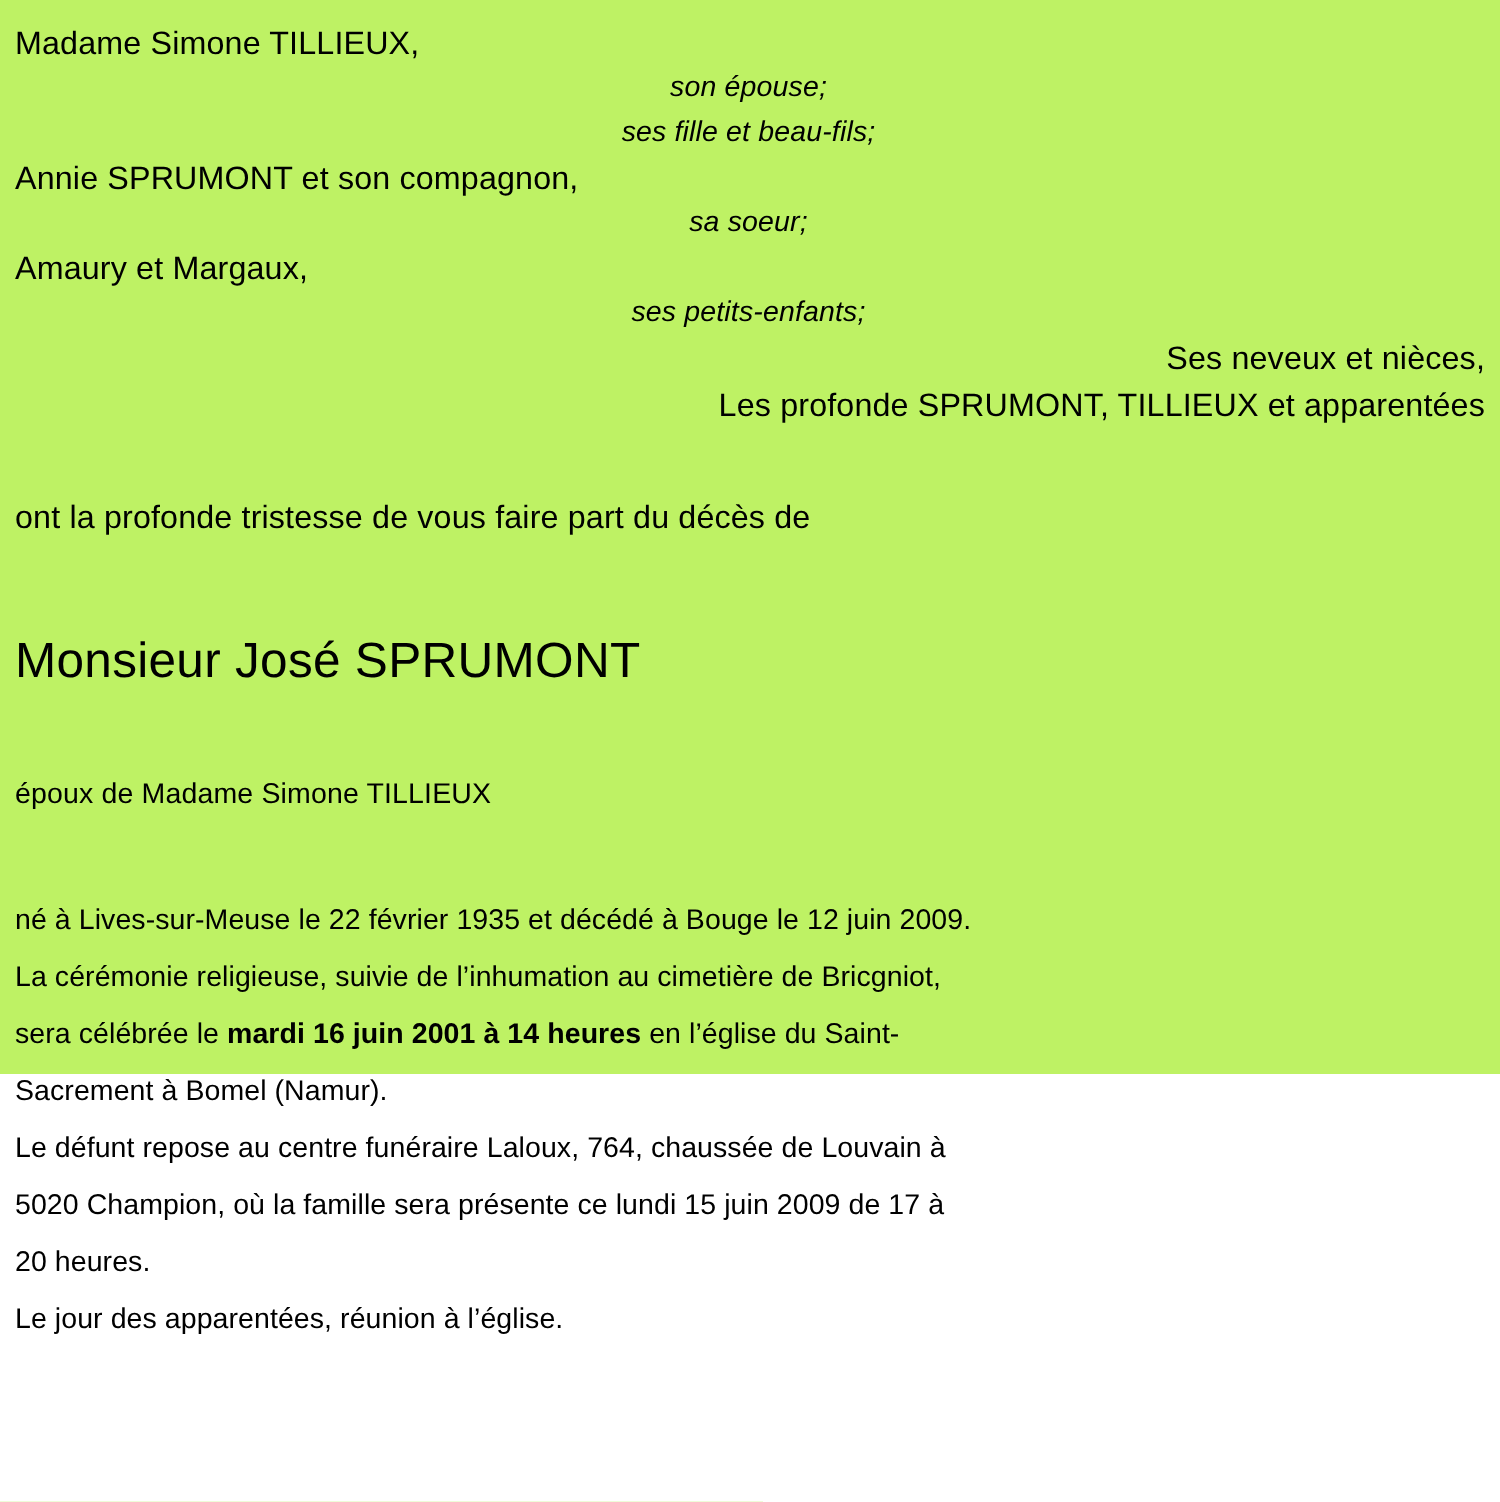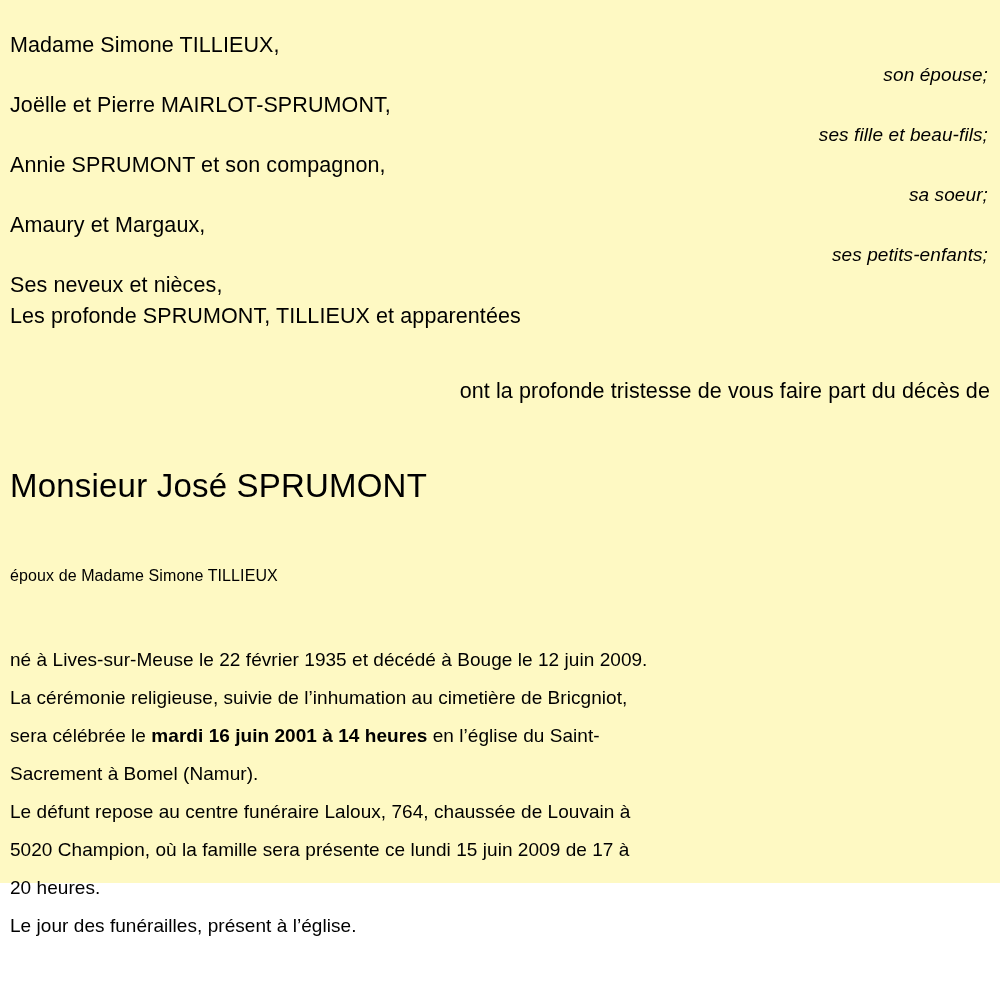--- a/index.html
+++ b/index.html
@@ -13,79 +13,79 @@
     width: 1000px;
     height: 1001px;
     font-family: "Liberation Sans", "DejaVu Sans", sans-serif;
     color: #000000;
     overflow: hidden;
   }
 
   .page {
     position: relative;
     width: 1000px;
-    height: 883px;
+    height: 716px;
     box-sizing: border-box;
-    padding: 16px 10px;
-    background: #fef9c3;
+    padding: 0 10px;
+    background: #bef264;
   }
 
   
   .survivors {
     padding-top: 14px;
   }
 
   .survivor-group {
     position: relative;
     width: 100%;
   }
 
   .survivor-name {
     font-size: 21.5px;
     line-height: 30px;
     letter-spacing: 0.1px;
     white-space: nowrap;
   }
 
   .survivor-relation {
-    text-align: right;
+    text-align: center;
     font-style: italic;
     font-size: 19px;
     line-height: 30px;
     letter-spacing: 0.1px;
     padding-right: 2px;
     white-space: nowrap;
   }
 
   .survivor-name.tight {
     line-height: 31px;
+    text-align: right;
   }
 
   
   .lead {
     font-size: 21.5px;
     line-height: 30px;
     letter-spacing: 0.1px;
     padding-top: 44px;
-    text-align: right;
   }
 
   
   .deceased-name {
     font-size: 33px;
     font-weight: normal;
     line-height: 42px;
     letter-spacing: 0.2px;
     padding-top: 37px;
     white-space: nowrap;
   }
 
   
   .spouse-of {
-    font-size: 16px;
+    font-size: 19px;
     line-height: 30px;
     letter-spacing: 0.1px;
     padding-top: 32px;
   }
 
   
   .details {
     font-size: 19px;
     line-height: 38px;
     letter-spacing: 0.05px;
@@ -106,21 +106,20 @@
 <div class="page">
 
   <div class="survivors">
 
     <div class="survivor-group">
       <div class="survivor-name">Madame Simone TILLIEUX,</div>
       <div class="survivor-relation">son épouse;</div>
     </div>
 
     <div class="survivor-group">
-      <div class="survivor-name">Joëlle et Pierre MAIRLOT-SPRUMONT,</div>
       <div class="survivor-relation">ses fille et beau-fils;</div>
     </div>
 
     <div class="survivor-group">
       <div class="survivor-name">Annie SPRUMONT et son compagnon,</div>
       <div class="survivor-relation">sa soeur;</div>
     </div>
 
     <div class="survivor-group">
       <div class="survivor-name">Amaury et Margaux,</div>
@@ -139,16 +138,16 @@
   <div class="spouse-of">époux de Madame Simone TILLIEUX</div>
 
   <div class="details">
     <div class="line">né à Lives-sur-Meuse le 22 février 1935 et décédé à Bouge le 12 juin 2009.</div>
     <div class="line">La cérémonie religieuse, suivie de l’inhumation au cimetière de Bricgniot,</div>
     <div class="line"><span>sera célébrée le </span><b>mardi 16 juin 2001 à 14 heures</b><span> en l’église du Saint-</span></div>
     <div class="line">Sacrement à Bomel (Namur).</div>
     <div class="line">Le défunt repose au centre funéraire Laloux, 764, chaussée de Louvain à</div>
     <div class="line">5020 Champion, où la famille sera présente ce lundi 15 juin 2009 de 17 à</div>
     <div class="line">20 heures.</div>
-    <div class="line">Le jour des funérailles, présent à l’église.</div>
+    <div class="line">Le jour des apparentées, réunion à l’église.</div>
   </div>
 
 </div>
 
 </body></html>

